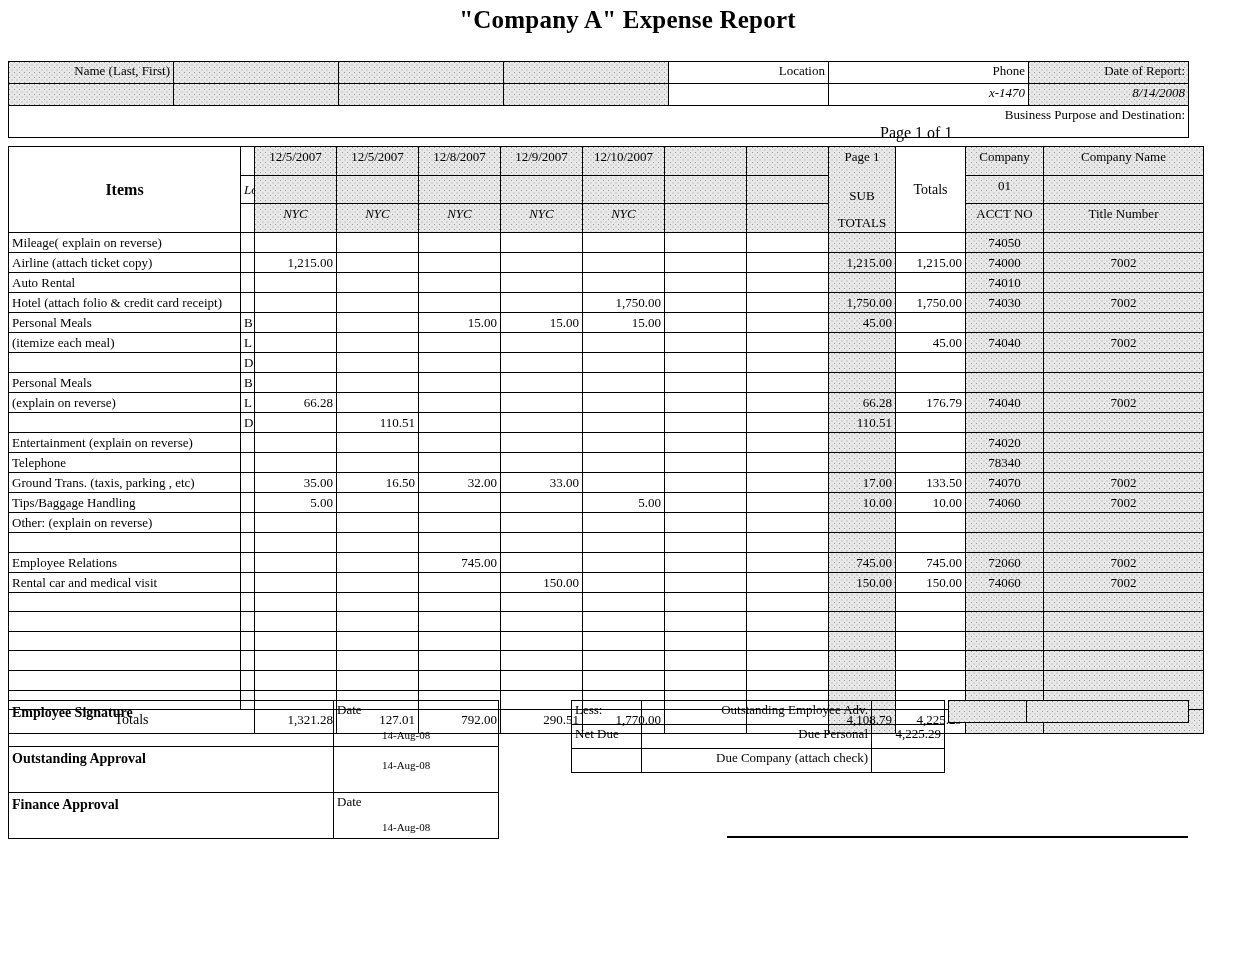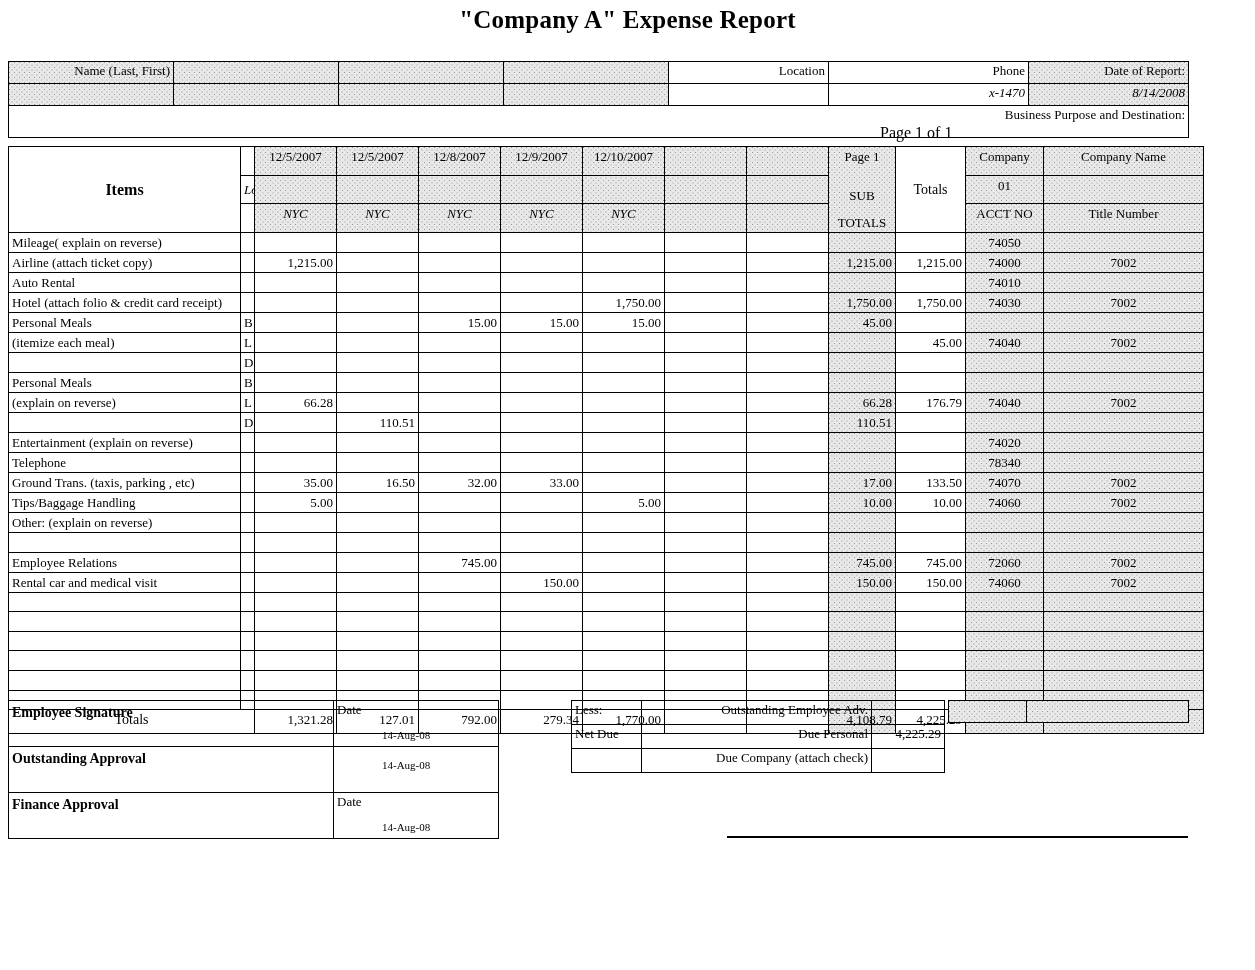--- a/index.html
+++ b/index.html
@@ -581,21 +581,21 @@
           <td class="shade center"></td>
         </tr>
       </tbody>
 
     <tbody>
         <tr>
       <td colspan="2" class="center bold thick-top thick-bottom" style="font-size:14px;height:24px">Totals</td>
       <td class="right thick-top thick-bottom">1,321.28</td>
       <td class="right thick-top thick-bottom">127.01</td>
       <td class="right thick-top thick-bottom">792.00</td>
-      <td class="right thick-top thick-bottom">279.34</td>
+      <td class="right thick-top thick-bottom">290.51</td>
       <td class="right thick-top thick-bottom">1,770.00</td>
       <td class="right thick-top thick-bottom"></td>
       <td class="right thick-top thick-bottom"></td>
       <td class="shade right bold thick-top thick-bottom thick-left">4,108.79</td>
       <td class="right bold thick-top thick-bottom thick-right">4,225.29</td>
       <td class="shade thick-top thick-bottom"></td>
       <td class="shade thick-top thick-bottom"></td>
     </tr>
   </tbody>
     </table>

